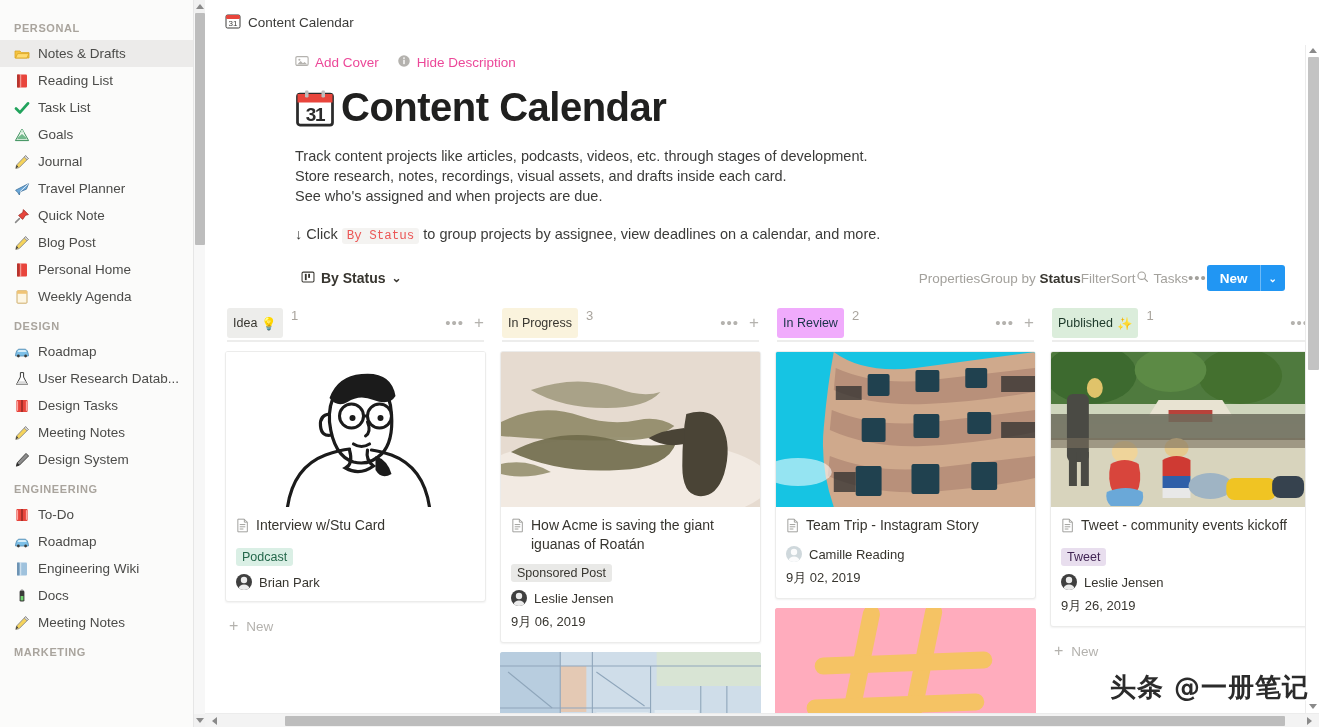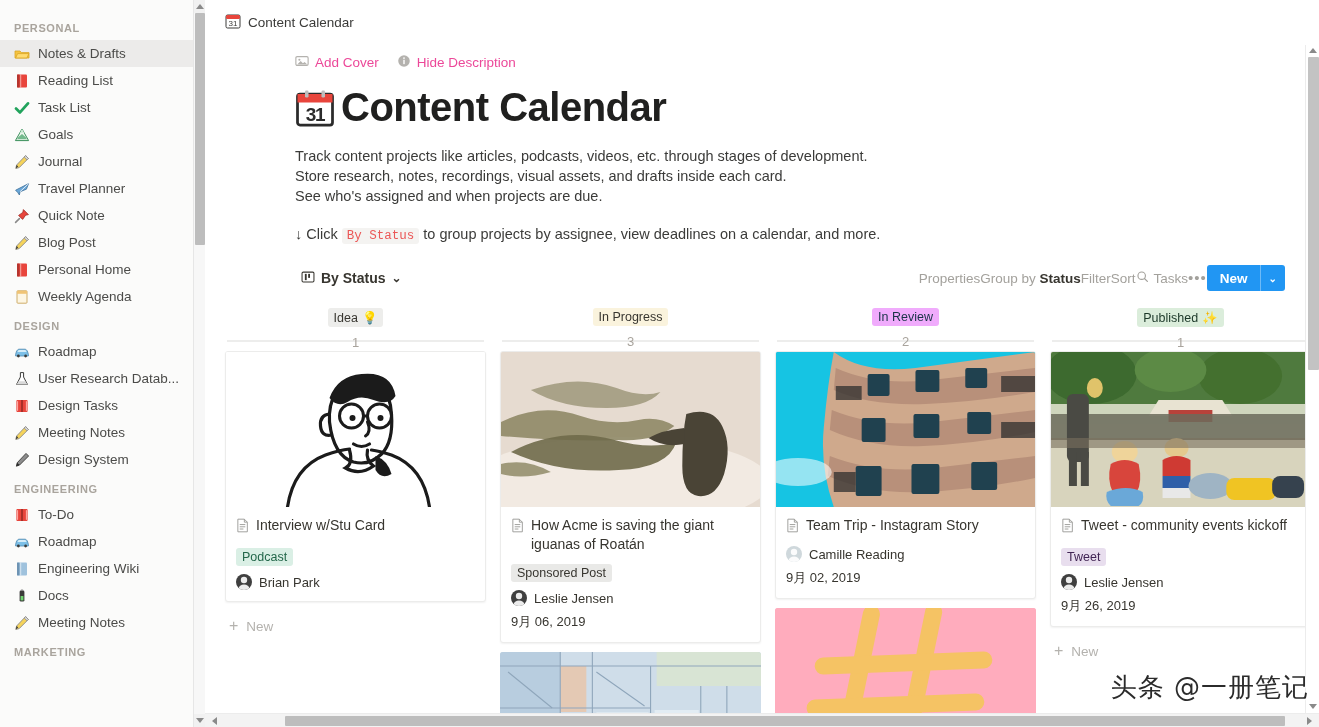--- a/index.html
+++ b/index.html
@@ -111,23 +111,22 @@
   .new-btn .sep { width: 1px; height: 26px; background: rgba(255,255,255,.35); }
   .new-btn .car { padding: 0 8px; font-size: 10px; }
 
   
   .board {
     display: flex; gap: 0; margin-top: 14px; padding-left: 0;
     align-items: flex-start;
   }
   .col { width: 275px; flex: 0 0 275px; padding-right: 14px; }
   .col-head {
-    display: flex; align-items: center; height: 30px; gap: 8px;
+    display: flex; height: 30px; gap: 8px;
     padding: 0 2px;
-    flex-direction: column;
   }
   .chip {
     font-size: 12.5px; border-radius: 3px; padding: 2px 6px;
     display: inline-flex; align-items: center; gap: 4px; white-space: nowrap;
   }
   .col-count { font-size: 13px; color: #a9a49d; }
   .col-actions { margin-left: auto; display: flex; align-items: center; gap: 10px; color: #b4b2ae; }
   .col-actions span { cursor: pointer; }
   .col-rule { height: 2px; background: #ededec; margin: 2px 2px 9px 2px; }
 
@@ -172,21 +171,21 @@
     background: #f3f3f3; border-top: 1px solid #ececec;
     display: flex; align-items: center;
   }
   .h-scroll .arr { width: 15px; height: 14px; display: flex; align-items: center; justify-content: center; }
   .h-scroll .track { position: relative; flex: 1 1 auto; height: 14px; }
   .h-scroll .thumb { position: absolute; top: 2px; left: 65px; width: 1000px; height: 10px; background: #bdbdbd; border-radius: 1px; }
 
   .watermark {
     position: absolute; right: 10px; bottom: 22px;
     font-size: 26px; color: #2b2b2b; letter-spacing: 1px;
-    font-family: "DejaVu Sans", sans-serif; font-weight: normal;
+    font-family: "DejaVu Sans", sans-serif; font-weight: bold;
     text-shadow: 0 0 3px #fff, 0 0 6px #fff, 1px 1px 0 #fff, -1px -1px 0 #fff;
     pointer-events: none; white-space: nowrap;
   }
 
   .top-divider { position:absolute; left:205px; top:0; width:1px; height:727px; background:#ececec; }
 </style>
 </head>
 <body>
 
 <div class="app">

